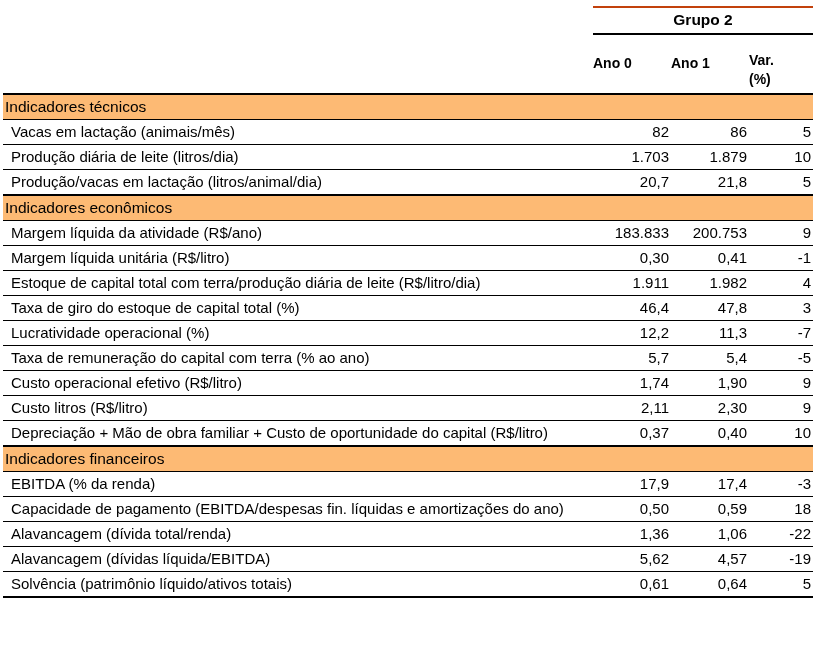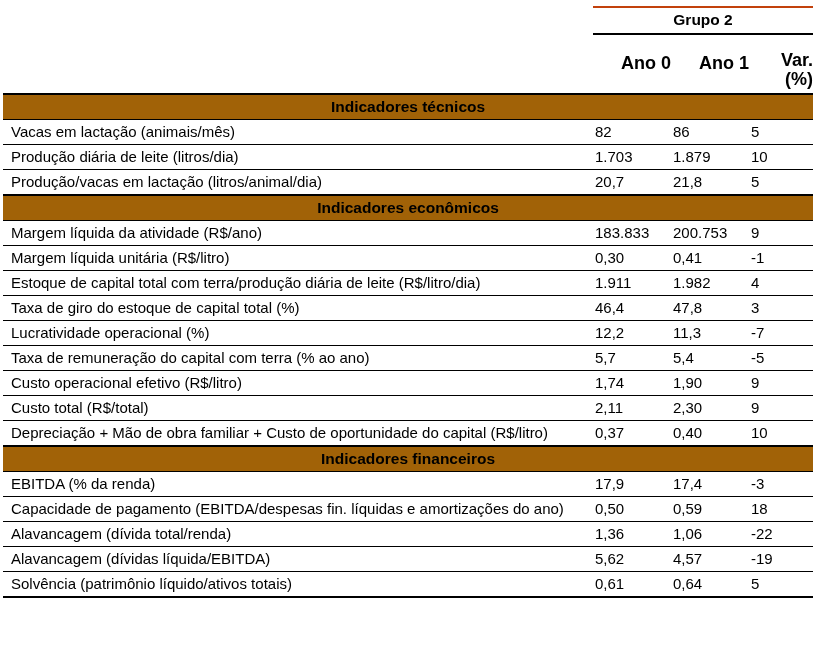--- a/index.html
+++ b/index.html
@@ -33,47 +33,47 @@
     border-bottom: 2px solid #000;
     text-align: center;
     font-weight: bold;
     padding: 3px 0 4px 0;
     font-size: 15.5px;
   }
 
   
   tr.colhead-row th {
     font-weight: bold;
-    text-align: right;
+    text-align: left;
     vertical-align: middle;
     padding: 4px 0 7px 0;
-    font-size: 18px;
+    font-size: 14px;
     border: none;
   }
   tr.colhead-row th.varh { line-height: 19px; padding: 16px 0 4px 0; }
 
   
   tr.section-row td {
-    background: #a16207;
+    background: #fdba74;
     border-top: 2px solid #000;
     border-bottom: 2px solid #000;
-    text-align: center;
-    font-weight: bold;
+    text-align: left;
+    font-weight: normal;
     padding: 2px 0 3px 0;
     font-size: 15.5px;
   }
 
   
   tbody.data td {
     border-bottom: 1px solid #000;
     vertical-align: top;
     padding: 3px 2px 3px 2px;
   }
   tbody.data td.lbl { text-align: left; padding-left: 8px; padding-right: 6px; }
-  tbody.data td.num { text-align: left; }
+  tbody.data td.num { text-align: right; }
   tr.last-row td { border-bottom: 2px solid #000; }
 </style>
 </head>
 <body>
 
 <div class="wrap">
   <table class="indicators">
     <colgroup>
       <col class="c-label">
         <col class="c-ano0">
@@ -158,21 +158,21 @@
         <td class="num">5,4</td>
         <td class="num">-5</td>
       </tr>
       <tr>
         <td class="lbl">Custo operacional efetivo (R$/litro)</td>
         <td class="num">1,74</td>
         <td class="num">1,90</td>
         <td class="num">9</td>
       </tr>
       <tr>
-        <td class="lbl">Custo total (R$/total)</td>
+        <td class="lbl">Custo litros (R$/litro)</td>
         <td class="num">2,11</td>
         <td class="num">2,30</td>
         <td class="num">9</td>
       </tr>
       <tr>
         <td class="lbl">Depreciação + Mão de obra familiar + Custo de oportunidade do capital (R$/litro)</td>
         <td class="num">0,37</td>
         <td class="num">0,40</td>
         <td class="num">10</td>
       </tr>

